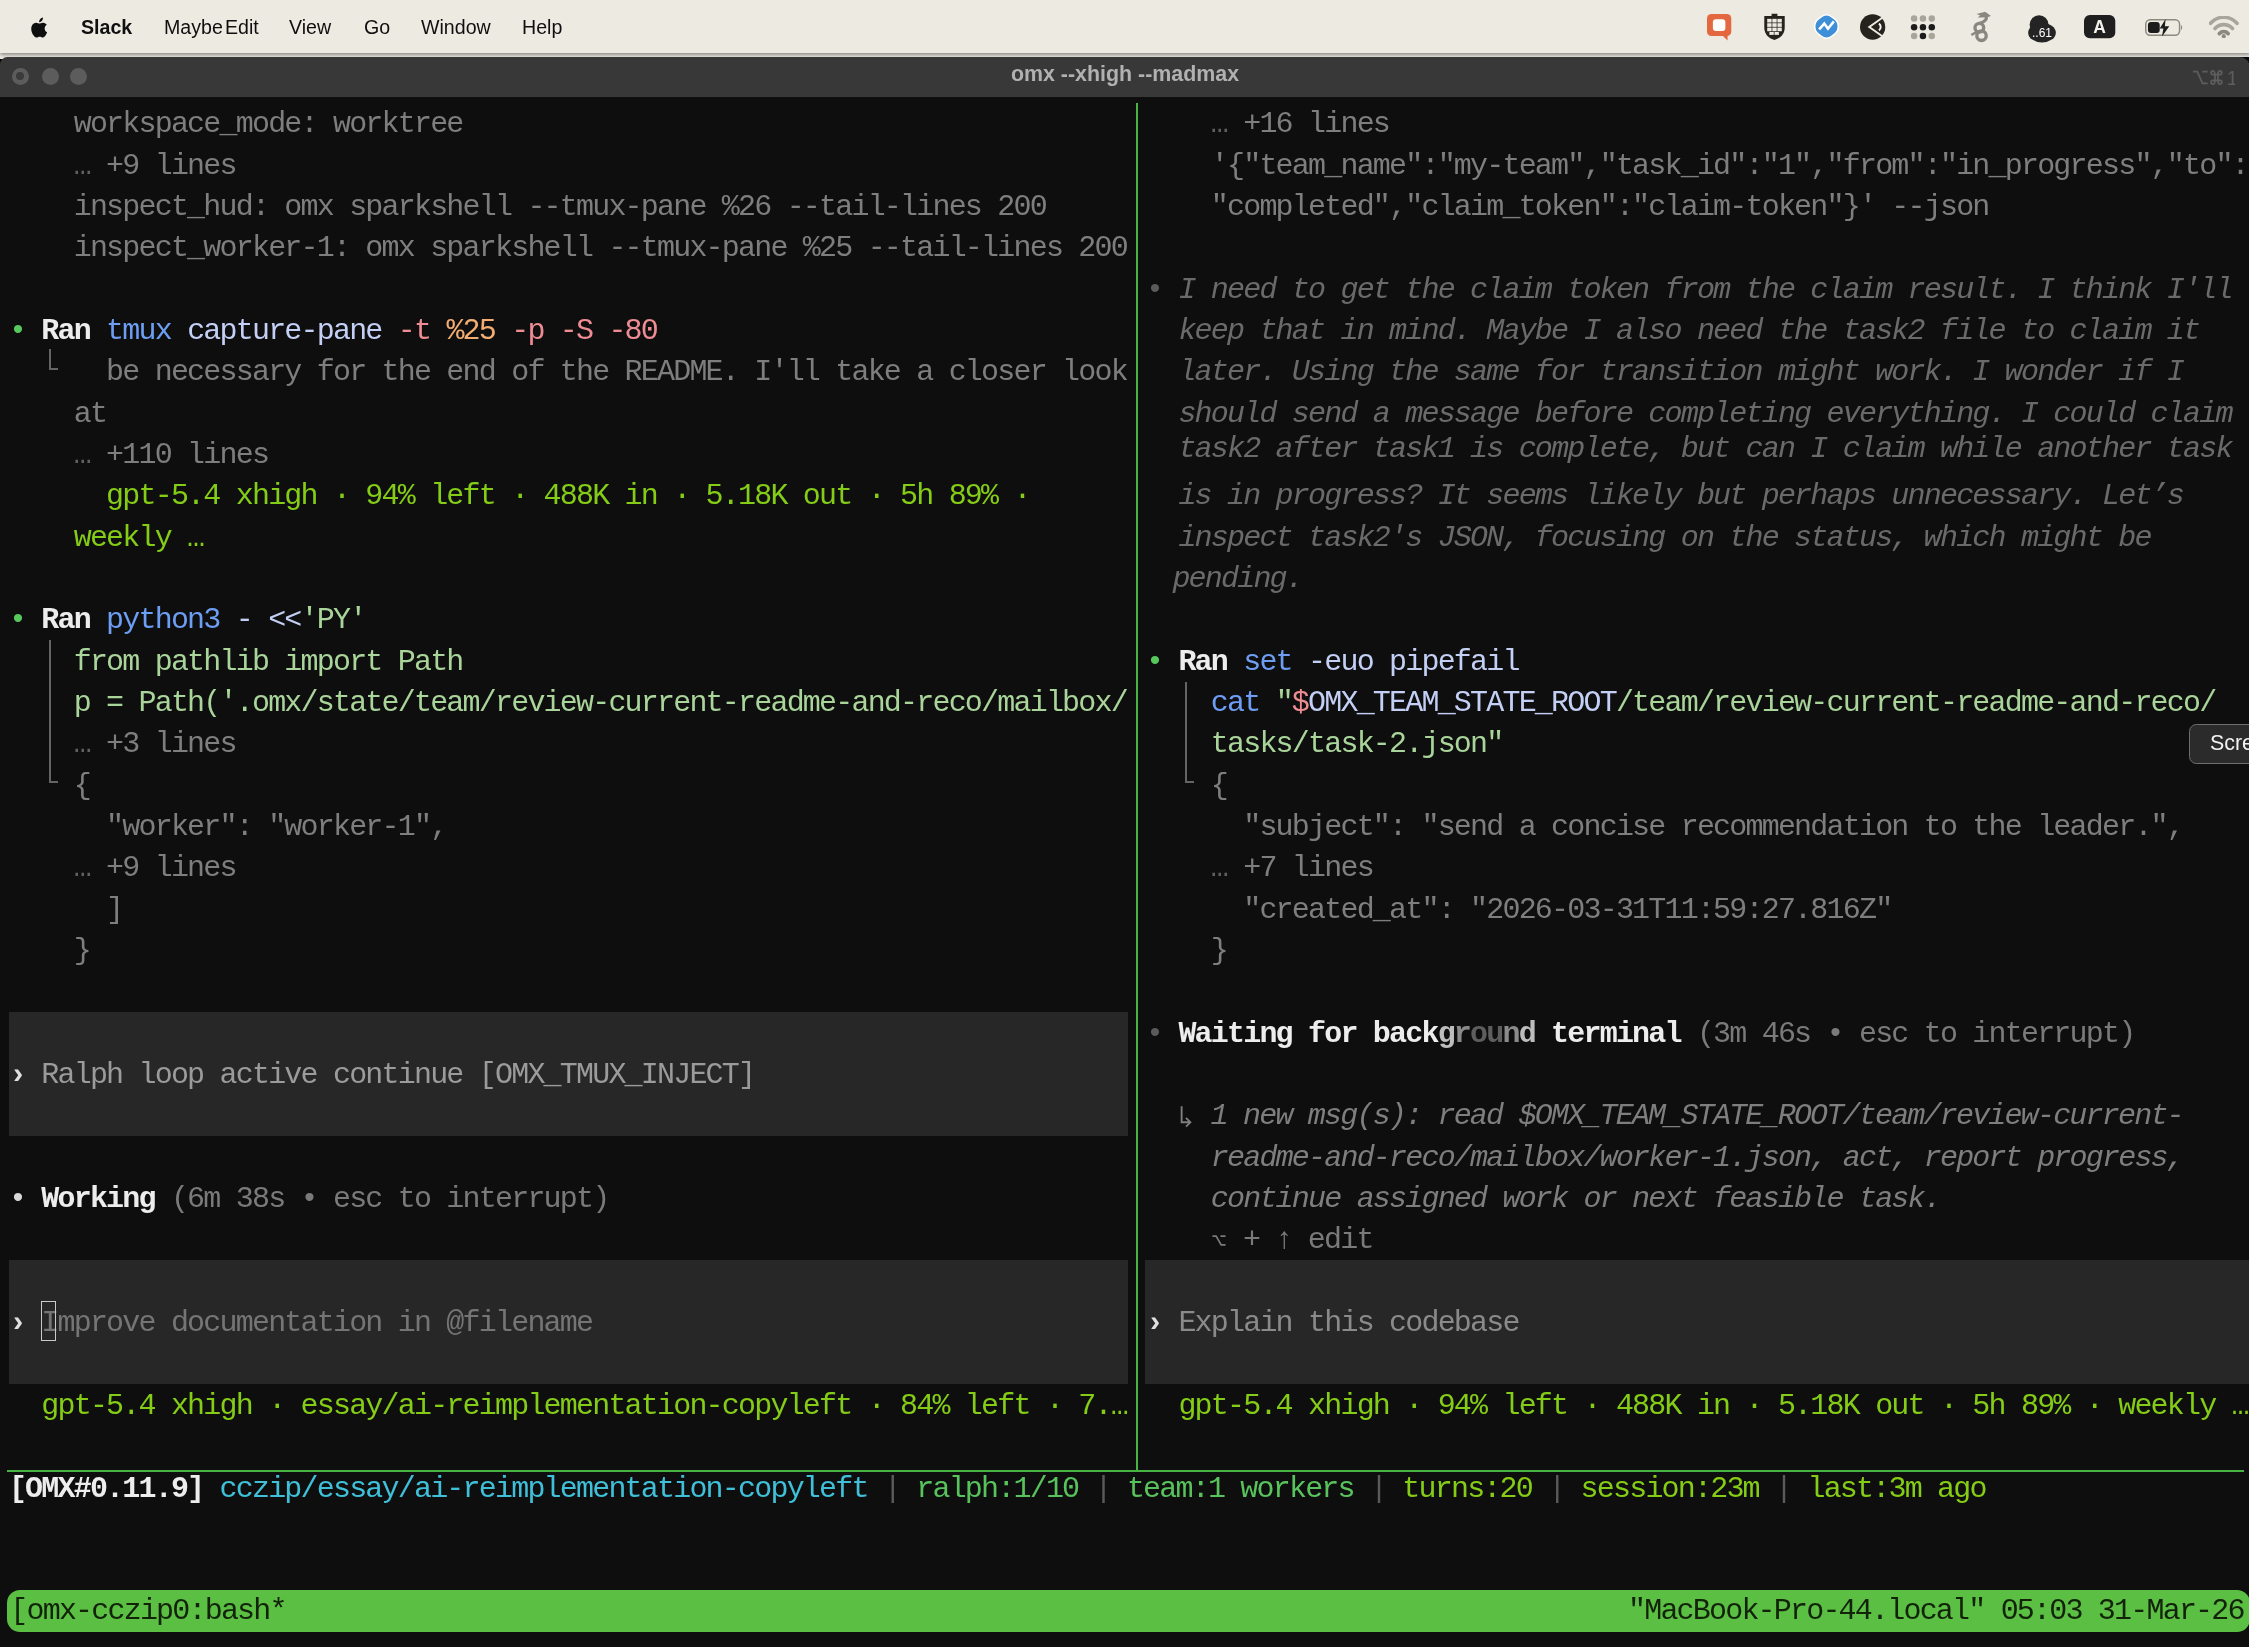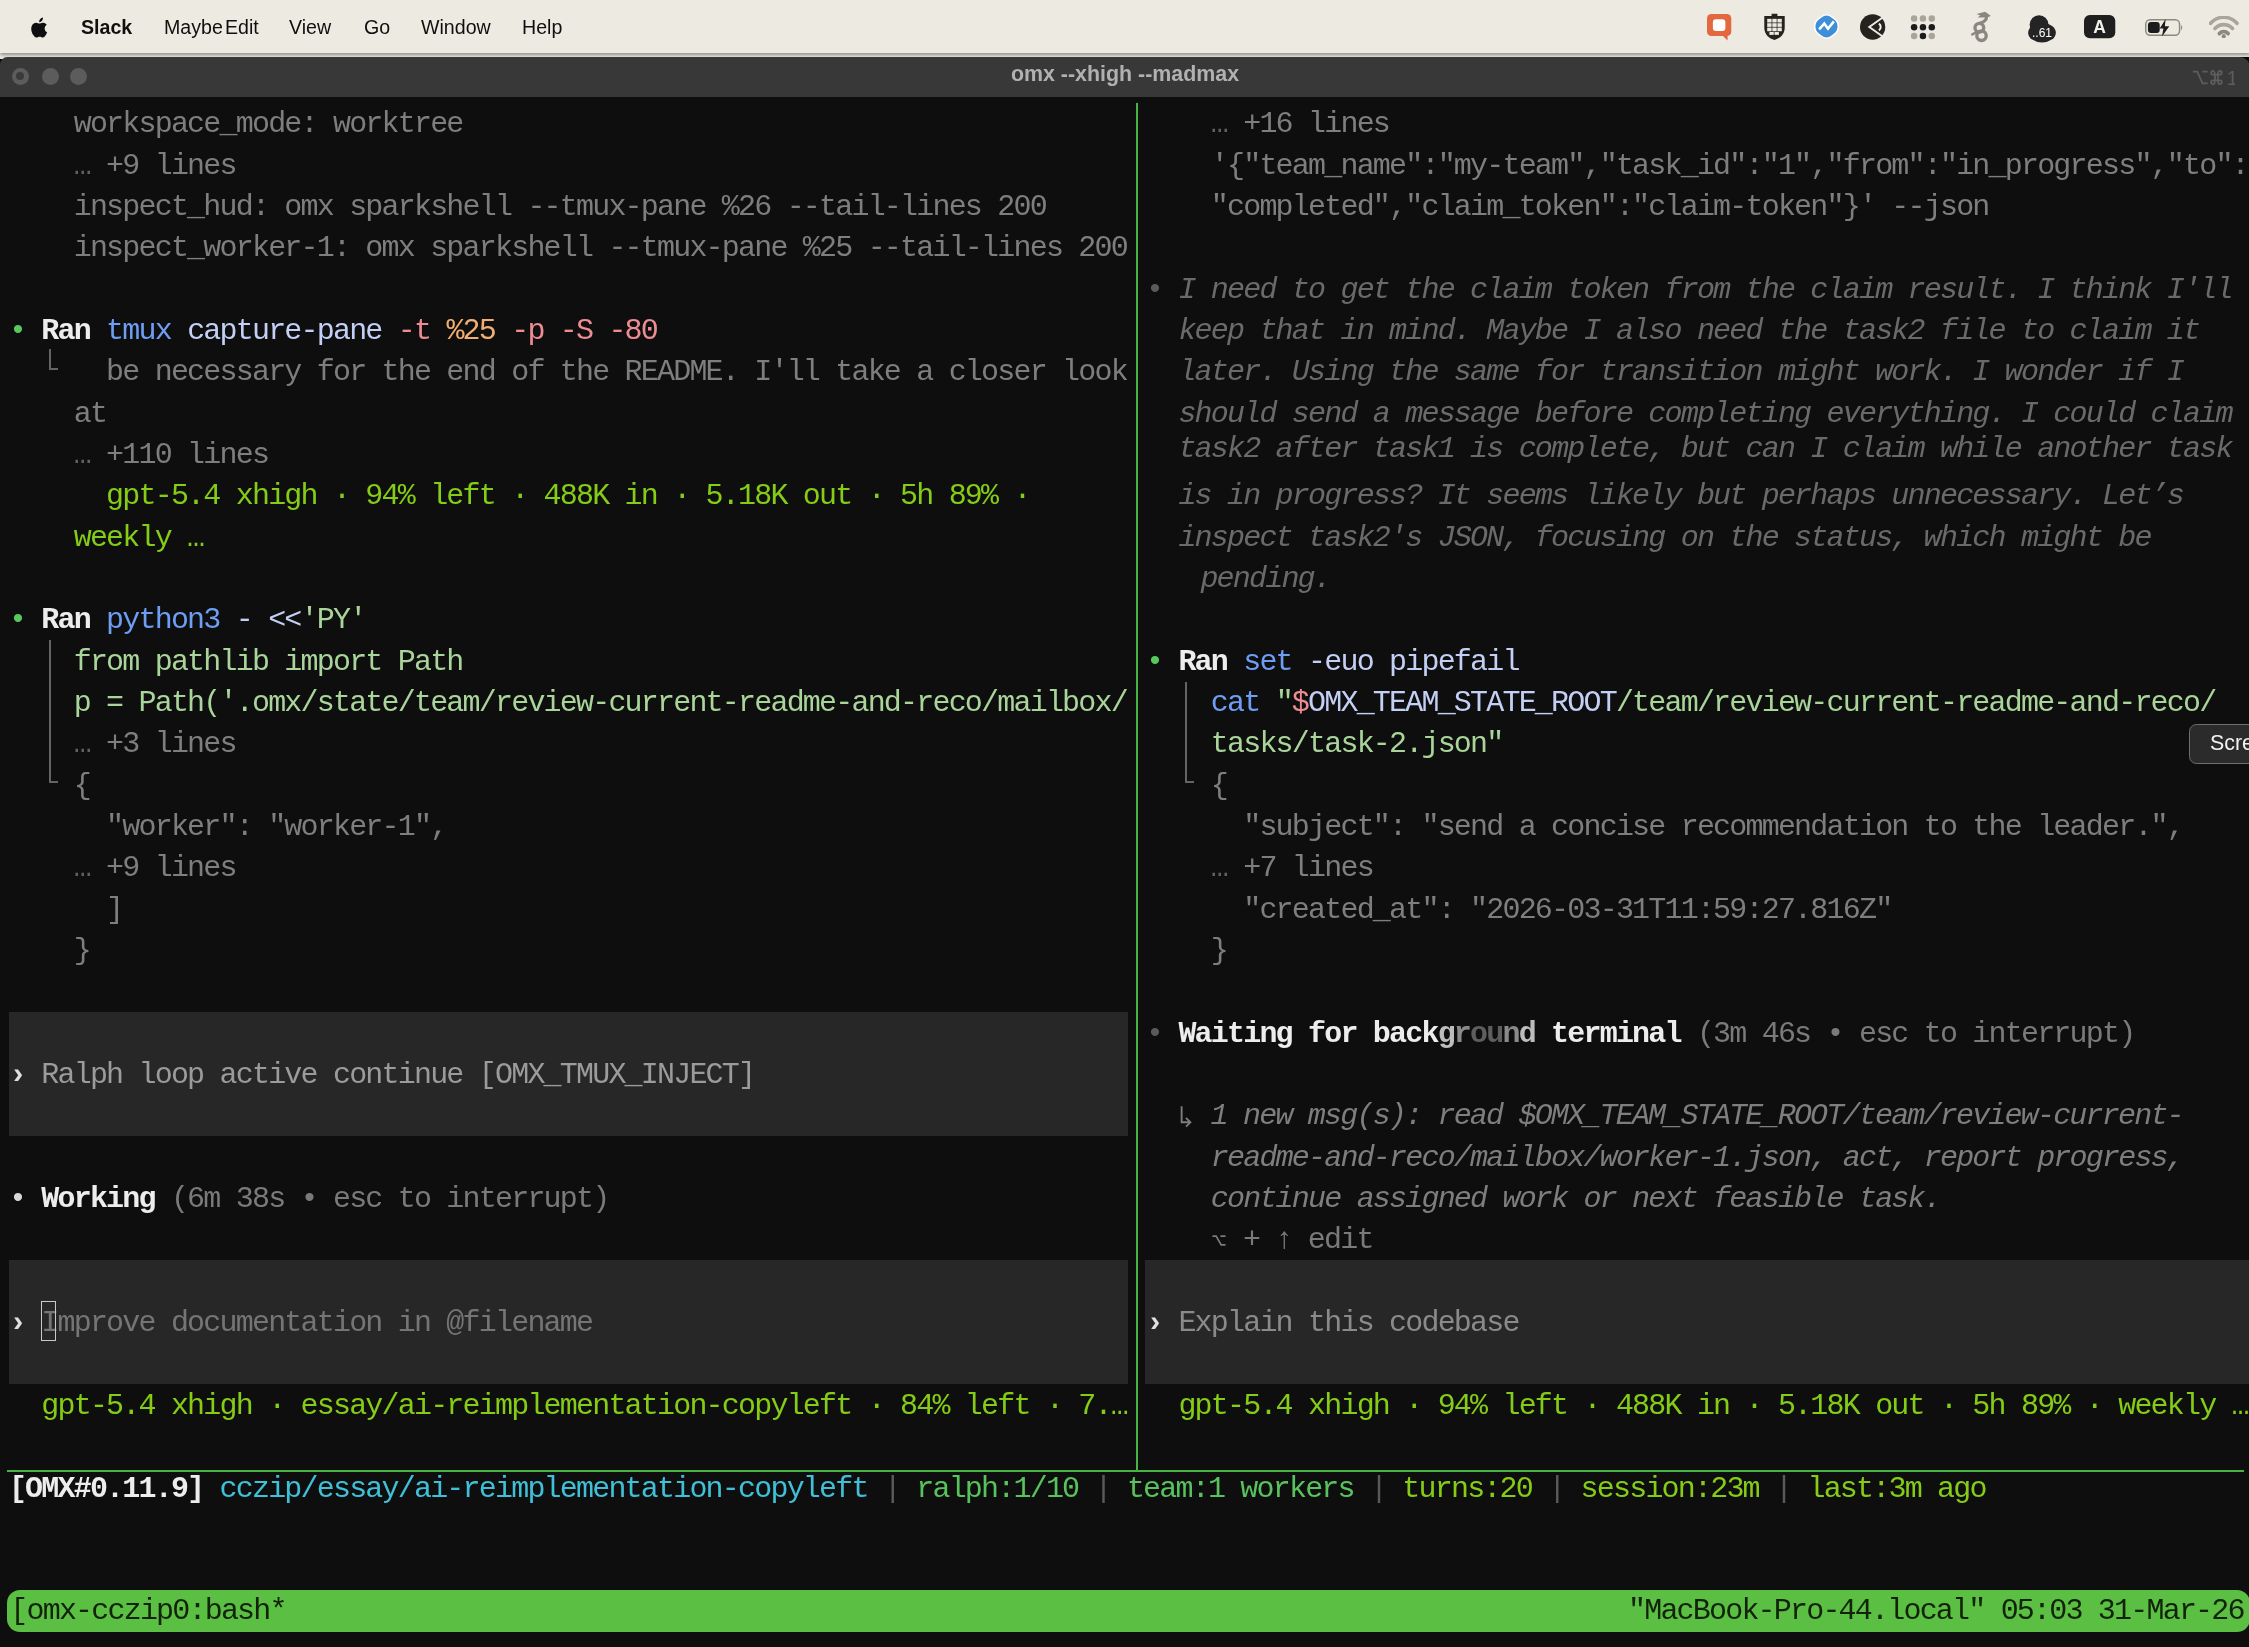--- a/index.html
+++ b/index.html
@@ -182,21 +182,21 @@
 <div class="r" style="left:1146px;top:7.4px">    <span class="dd">…</span> +16 lines</div>
 <div class="r" style="left:1146px;top:49px">    '{"team_name":"my-team","task_id":"1","from":"in_progress","to":</div>
 <div class="r" style="left:1146px;top:90px">    "completed","claim_token":"claim-token"}' --json</div>
 <div class="r" style="left:1146px;top:173px"><span class="db">•</span> <span class="it">I need to get the claim token from the claim result. I think I'll</span></div>
 <div class="r" style="left:1146px;top:214px">  <span class="it">keep that in mind. Maybe I also need the task2 file to claim it</span></div>
 <div class="r" style="left:1146px;top:255px">  <span class="it">later. Using the same for transition might work. I wonder if I</span></div>
 <div class="r" style="left:1146px;top:297px">  <span class="it">should send a message before completing everything. I could claim</span></div>
 <div class="r" style="left:1146px;top:332px">  <span class="it">task2 after task1 is complete, but can I claim while another task</span></div>
 <div class="r" style="left:1146px;top:379px">  <span class="it">is in progress? It seems likely but perhaps unnecessary. Let’s</span></div>
 <div class="r" style="left:1146px;top:421px">  <span class="it">inspect task2's JSON, focusing on the status, which might be</span></div>
-<div class="r" style="left:1168px;top:462px">  <span class="it">pending.</span></div>
+<div class="r" style="left:1140px;top:462px">  <span class="it">pending.</span></div>
 <div class="r" style="left:1146px;top:545px"><span class="gb">•</span> <span class="w">Ran</span> <span class="bl">set</span> <span class="lv">-euo pipefail</span></div>
 <div class="r" style="left:1146px;top:586px">    <span class="bl">cat</span> <span class="gr">"</span><span class="pk">$</span><span class="lv">OMX_TEAM_STATE_ROOT</span><span class="gr">/team/review-current-readme-and-reco/</span></div>
 <div class="r" style="left:1146px;top:627px">    <span class="gr">tasks/task-2.json"</span></div>
 <div class="r" style="left:1146px;top:669px">    {</div>
 <div class="r" style="left:1146px;top:710px">      "subject": "send a concise recommendation to the leader.",</div>
 <div class="r" style="left:1146px;top:751px">    <span class="dd">…</span> +7 lines</div>
 <div class="r" style="left:1146px;top:793px">      "created_at": "2026-03-31T11:59:27.816Z"</div>
 <div class="r" style="left:1146px;top:834px">    }</div>
 <div class="r" style="left:1146px;top:917px"><span class="db">•</span> <span class="w">Waiting for back</span><span class="sh1">g</span><span class="sh2">r</span><span class="sh3">o</span><span class="sh3">u</span><span class="sh2">n</span><span class="sh1">d</span><span class="w"> terminal</span> <span class="dim2">(3m 46s • esc to interrupt)</span></div>
 <div class="r" style="left:1146px;top:999px">  <span class="arr"><svg width="16" height="41" viewBox="0 0 22 56">

